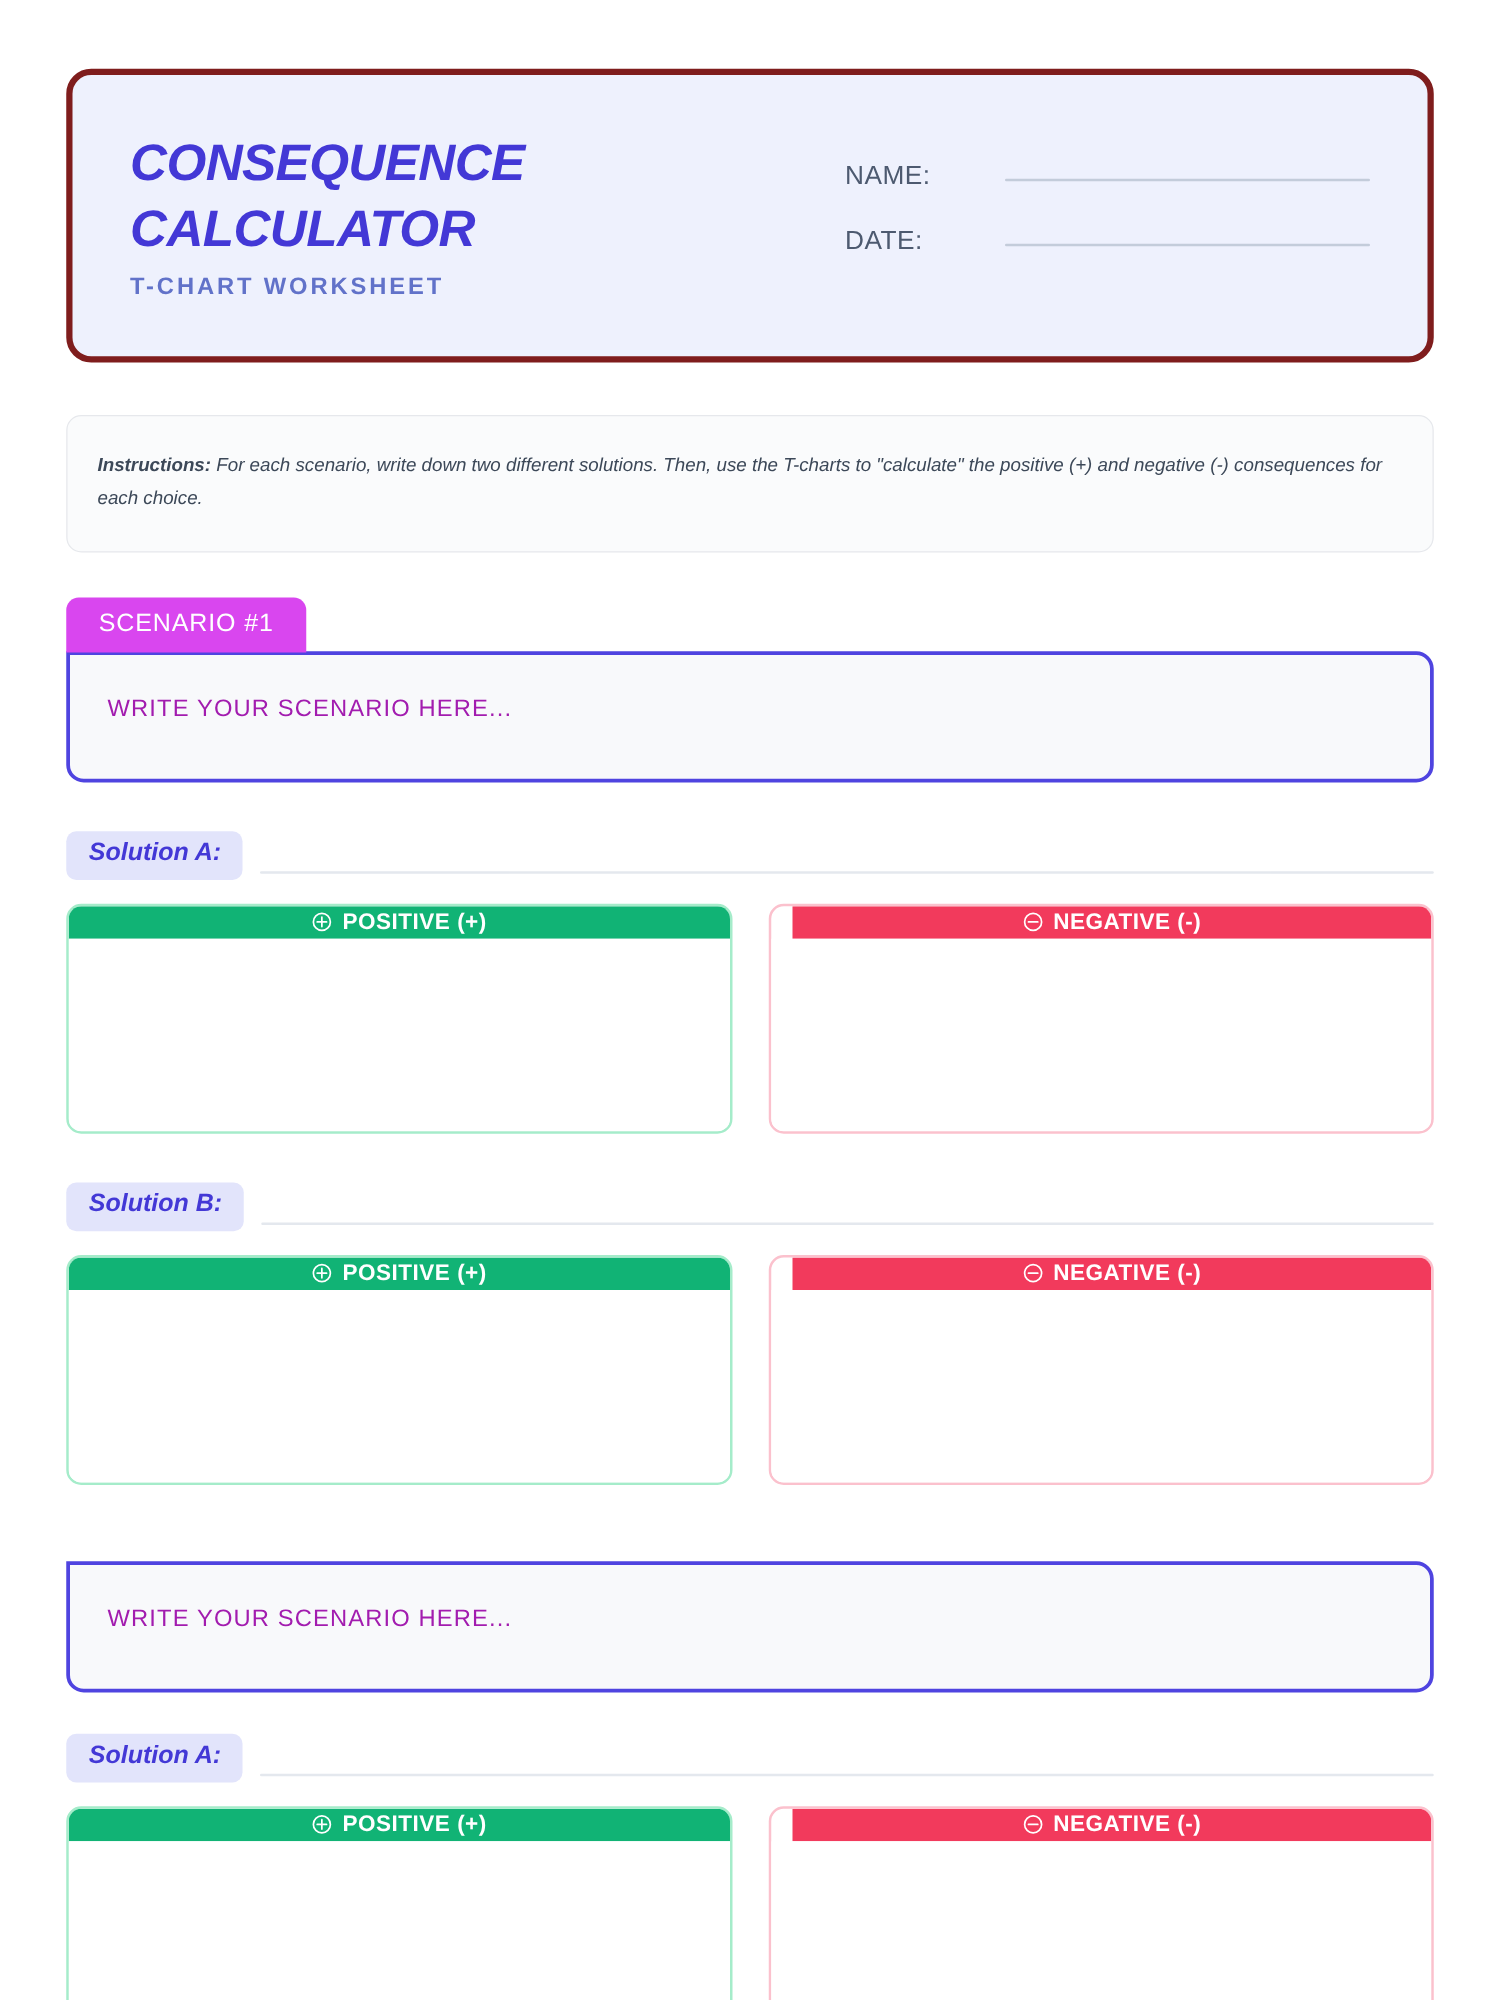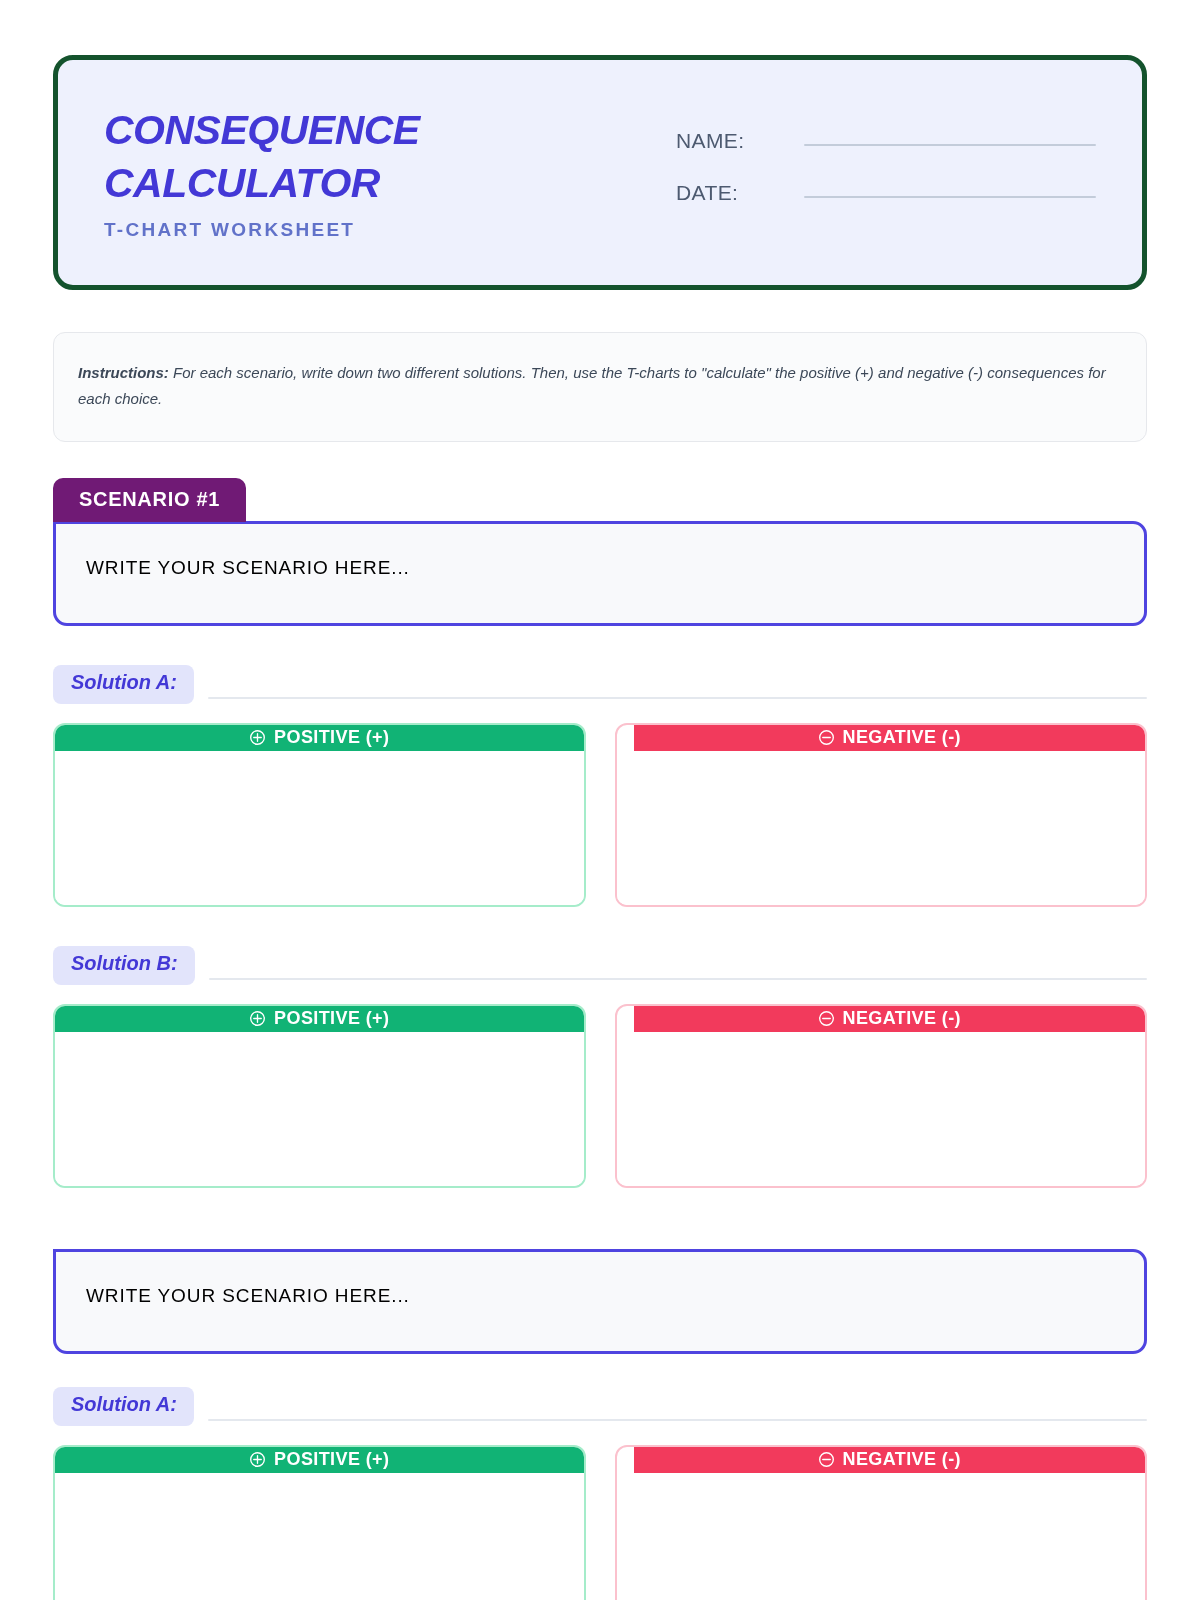--- a/index.html
+++ b/index.html
@@ -18,21 +18,21 @@
     position: relative;
     padding: 0 53px;
     overflow: hidden;
   }
 
   
   .header {
     margin-top: 55px;
     height: 235px;
     background: #eef1fd;
-    border: 5px solid #14532d;
+    border: 5px solid #7f1d1d;
     border-radius: 20px;
     display: flex;
     align-items: center;
     padding: 0 46px;
     position: relative;
   }
   .header-left { width: 560px; }
   .wk-title {
     font-size: 41px;
     font-style: italic;
@@ -91,41 +91,41 @@
     font-style: italic;
     color: #3c4858;
     line-height: 1.72;
   }
   .instructions b { font-weight: bold; font-style: italic; }
 
   
   .scenario-block { margin-top: 36px; }
   .scenario-tab {
     display: inline-block;
-    background: #701a75;
+    background: #d946ef;
     color: #ffffff;
     font-size: 20px;
-    font-weight: bold;
+    font-weight: normal;
     letter-spacing: 0.7px;
     padding: 10px 26px 11px 26px;
     border-radius: 10px 10px 0 0;
     position: relative;
     z-index: 2;
   }
   .scenario-box {
     background: #f8f9fb;
     border: 3px solid #4f44e0;
     border-radius: 0 14px 14px 14px;
     height: 105px;
     padding: 33px 30px;
     margin-top: -1px;
   }
   .scenario-placeholder {
     font-size: 19px;
-    color: #000000;
+    color: #a21caf;
     letter-spacing: 0.9px;
   }
 
   
   .solution-block { margin-top: 36px; }
   .solution-head {
     display: flex;
     align-items: flex-end;
     height: 42px;
   }

